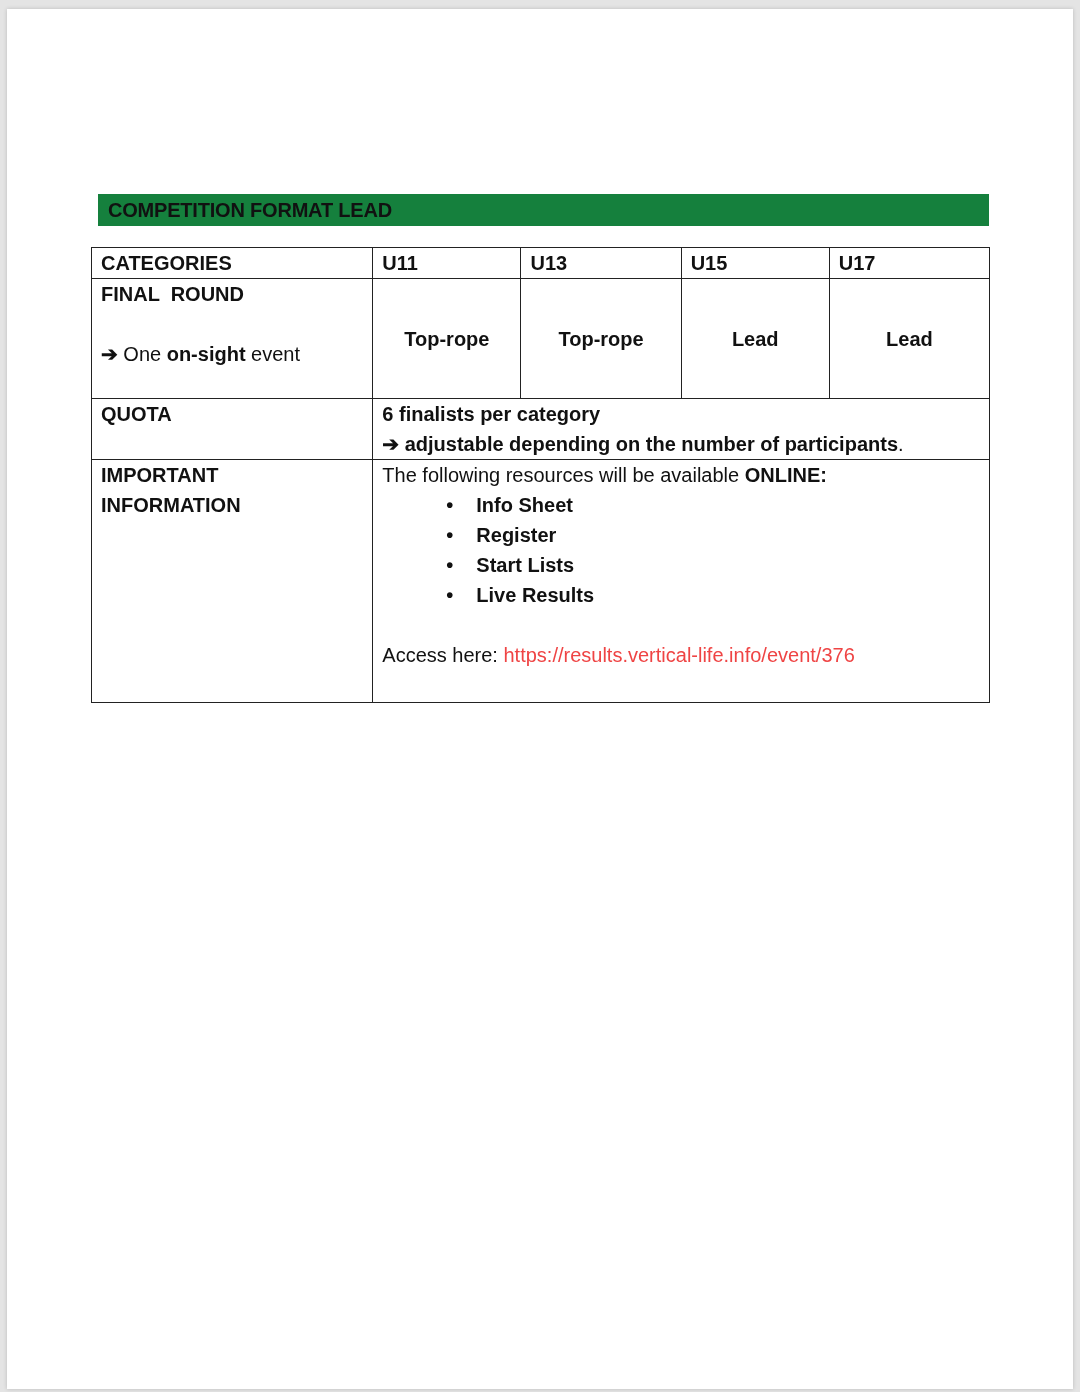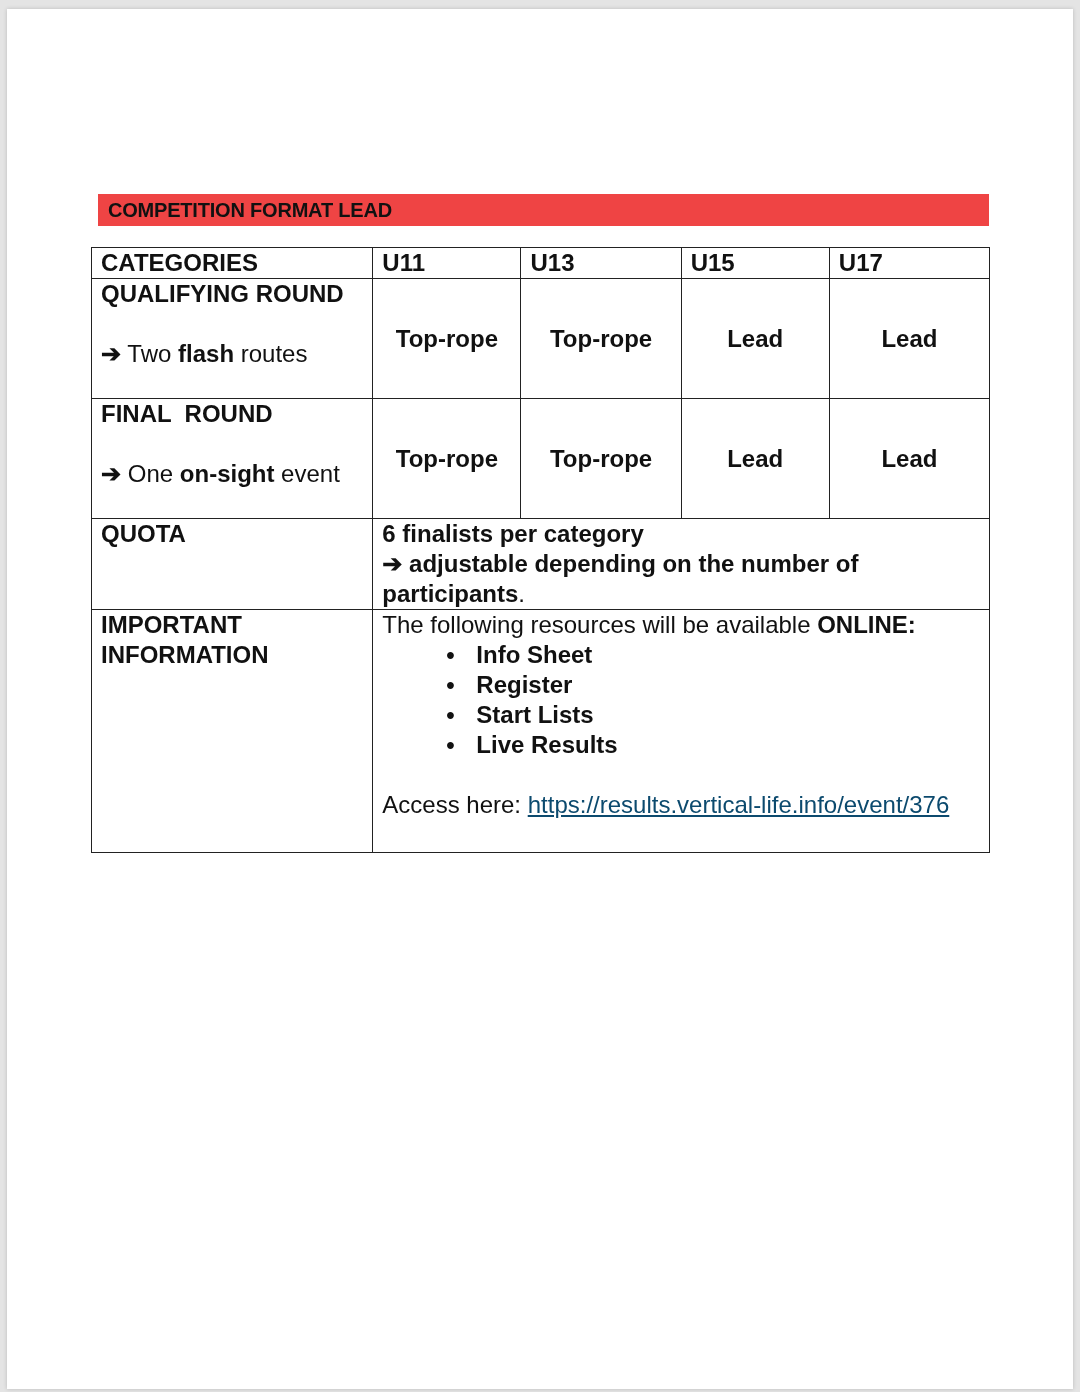--- a/index.html
+++ b/index.html
@@ -15,36 +15,36 @@
     position: absolute;
     left: 7px; top: 9px;
     width: 1066px; height: 1380px;
     background: #ffffff;
     box-shadow: 0 0 4px rgba(0,0,0,0.18);
   }
   .heading-bar {
     position: absolute;
     left: 91px; top: 185px;
     width: 891px; height: 32px;
-    background: #ef4444;
+    background: #15803d;
   }
   .heading-text {
     position: absolute;
     left: 10px; top: 5px;
     font-size: 20px;
     font-weight: bold;
     letter-spacing: -0.2px;
   }
   table.format {
     position: absolute;
     left: 84px; top: 238px;
     width: 899px;
     border-collapse: collapse;
     table-layout: fixed;
-    font-size: 24px;
+    font-size: 20px;
   }
   table.format td {
     border: 1px solid #222;
     padding: 0 9px;
     vertical-align: top;
     line-height: 30px;
   }
   col.c0 { width: 281px; }
   col.c1 { width: 148px; }
   col.c2 { width: 160px; }
@@ -61,21 +61,21 @@
   tr.r-demo td { height: 149px; }
   tr.r-info td { height: 242px; }
   .gap { height: 30px; }
   .arrow { font-weight: bold; }
   ul.res {
     list-style: none;
     margin: 0; padding: 0 0 0 64px;
   }
   ul.res li { position: relative; padding-left: 30px; font-weight: bold; }
   ul.res li .bullet { position: absolute; left: 0; top: 0; }
-  a.link { color: #0c4a6e; text-decoration: underline; }
+  a.link { color: #ef4444; }
 </style>
 </head>
 <body>
 
 <div class="page">
   <div class="heading-bar">
     <span class="heading-text">COMPETITION FORMAT LEAD</span>
   </div>
 
   <table class="format">
@@ -90,34 +90,20 @@
     <tbody>
         <tr class="r-head">
       <td class="b">CATEGORIES</td>
       <td class="b center">U11</td>
       <td class="b center">U13</td>
       <td class="b center">U15</td>
       <td class="b center">U17</td>
     </tr>
 
 
-    <tr class="r-qual">
-      <td>
-        <div class="b">QUALIFYING ROUND</div>
-        <div class="gap"></div>
-        <div>
-          <span class="arrow">➔</span>
-          <span>Two </span><span class="b">flash</span><span> routes</span>
-        </div>
-      </td>
-      <td class="mid">Top-rope</td>
-      <td class="mid">Top-rope</td>
-      <td class="mid">Lead</td>
-      <td class="mid">Lead</td>
-    </tr>
 
     <tr class="r-final">
       <td>
         <div class="b" style="white-space: pre;">FINAL  ROUND</div>
         <div class="gap"></div>
         <div>
           <span class="arrow">➔</span>
           <span>One </span><span class="b">on-sight</span><span> event</span>
         </div>
       </td>

